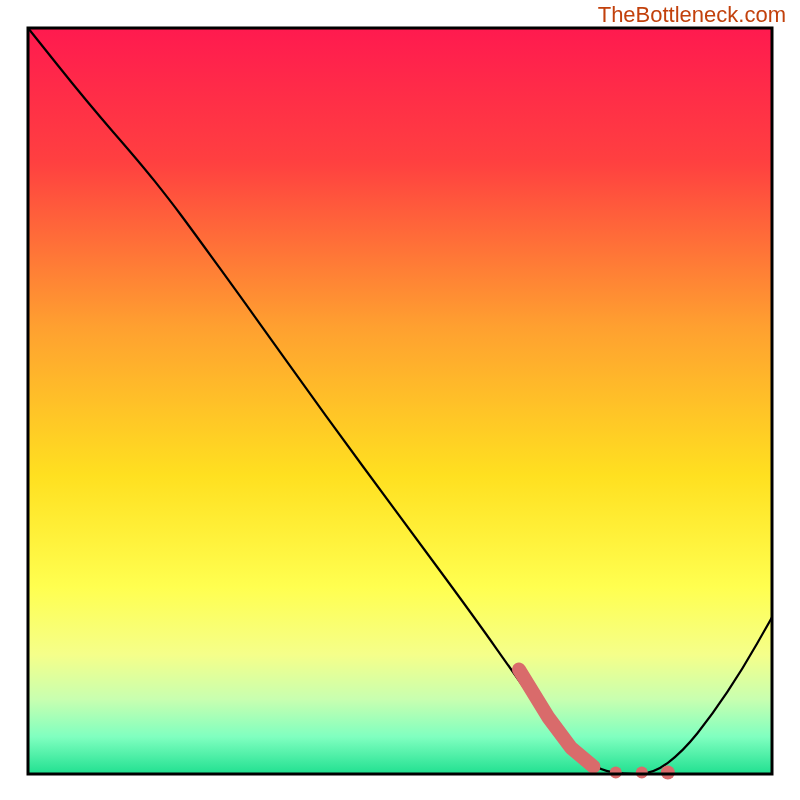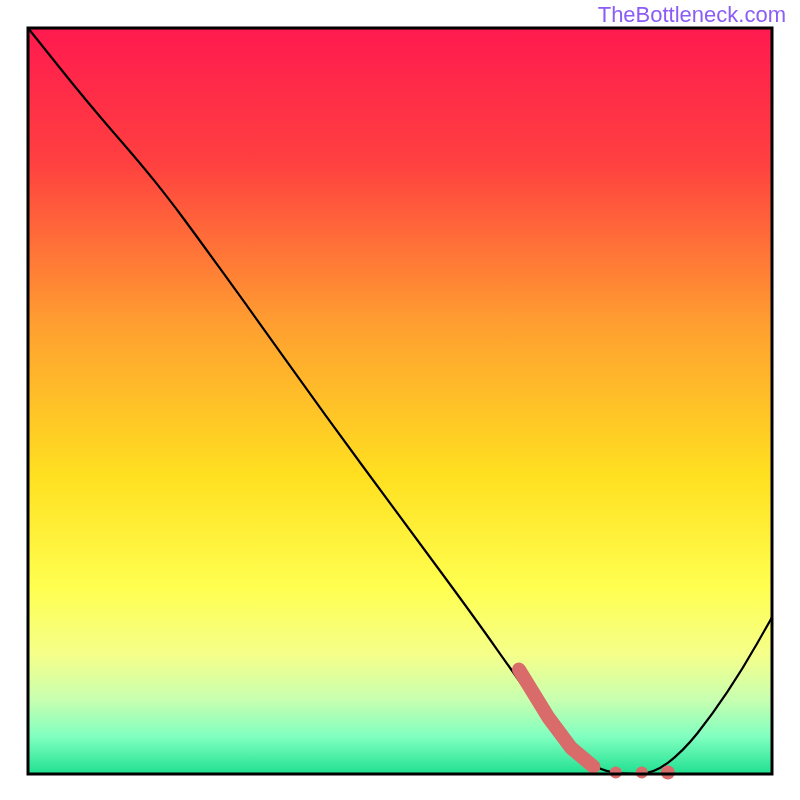--- a/index.html
+++ b/index.html
@@ -13,21 +13,21 @@
   .container {
     position: relative;
     width: 800px;
     height: 800px;
   }
   .watermark {
     position: absolute;
     top: 2px;
     right: 14px;
     font-size: 22px;
-    color: #8b5cf6;
+    color: #c2410c;
     font-weight: normal;
     z-index: 10;
   }
   svg {
     display: block;
   }
 </style>
 </head>
 <body>
 <div class="container">

